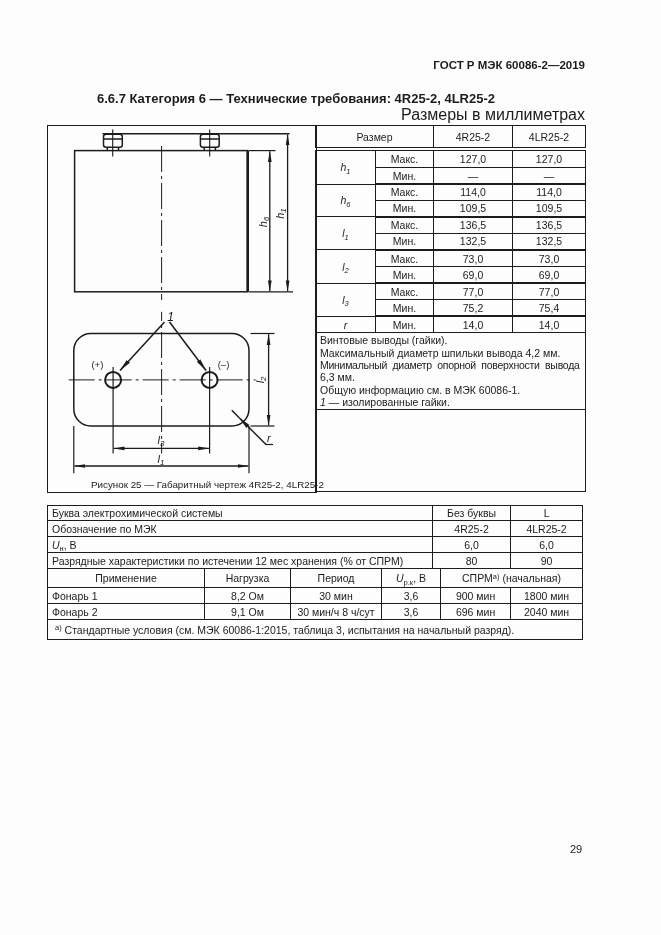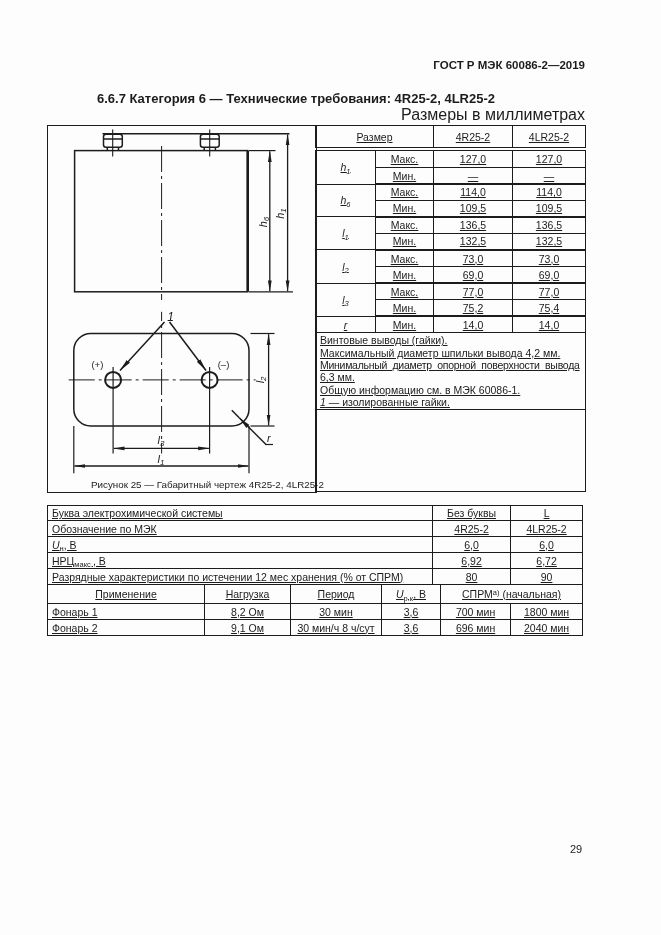--- a/index.html
+++ b/index.html
@@ -1,19 +1,19 @@
 <!DOCTYPE html>
 <html><head>
 <meta charset="utf-8">
 <style>
   html,body{margin:0;padding:0;}
   body{width:661px;height:935px;position:relative;background:#fdfdfd;
        font-family:"Liberation Sans",sans-serif;color:#1c1c1c;}
   .abs{position:absolute;}
-  table{border-collapse:collapse;table-layout:fixed;text-decoration:underline;}
+  table{border-collapse:collapse;table-layout:fixed;}
   td{border:1px solid #1c1c1c;font-size:10.5px;color:#1c1c1c;
      text-align:center;vertical-align:middle;padding:0;overflow:hidden;}
   sub{font-size:7.5px;vertical-align:baseline;position:relative;top:2.5px;}
   sup{font-size:7.5px;vertical-align:baseline;position:relative;top:-3.5px;}
   .it{font-style:italic;margin-left:36px;}
 </style>
 </head>
 <body>
 
 <div class="abs" style="left:0;top:59px;width:585px;text-align:right;font-weight:bold;font-size:11.5px;">ГОСТ Р МЭК 60086-2—2019</div>
@@ -251,59 +251,57 @@
         <td colspan="2">4R25-2</td>
         <td>4LR25-2</td>
       </tr>
 
   <tr style="height:16px;">
         <td colspan="4" class="lft"><i>U</i><sub>н</sub>, В</td>
         <td colspan="2">6,0</td>
         <td>6,0</td>
       </tr>
 
-  <tr style="height:16px;">
-        <td colspan="4" class="lft">НРЦ<sub>макс.</sub>, В</td>
-        <td colspan="2">6,92</td>
-        <td>6,72</td>
-      </tr>
 
   <tr style="height:16px;">
         <td colspan="4" class="lft">Разрядные характеристики по истечении 12 мес хранения (% от СПРМ)</td>
         <td colspan="2">80</td>
         <td>90</td>
       </tr>
 
   <tr style="height:19px;">
         <td>Применение</td>
         <td>Нагрузка</td>
         <td>Период</td>
         <td colspan="2"><i>U</i><sub>р.к</sub>, В</td>
         <td colspan="2">СПРМ<sup>а)</sup> (начальная)</td>
       </tr>
 
   <tr style="height:16px;">
         <td class="lft">Фонарь 1</td>
         <td>8,2 Ом</td>
         <td>30 мин</td>
         <td colspan="2">3,6</td>
-        <td>700 мин</td>
+        <td>900 мин</td>
         <td>1800 мин</td>
       </tr>
 
   <tr style="height:16px;">
         <td class="lft">Фонарь 2</td>
         <td>9,1 Ом</td>
         <td>30 мин/ч 8 ч/сут</td>
         <td colspan="2">3,6</td>
         <td>696 мин</td>
         <td>2040 мин</td>
       </tr>
 
 
+  <tr style="height:20px;">
+        <td colspan="7" style="text-align:left;padding-left:7px;"><sup>а)</sup> Стандартные условия (см. МЭК 60086-1:2015, таблица 3, испытания на начальный разряд).</td>
+      </tr>
 </tbody>
   </table>
 
 <div class="abs" style="left:570px;top:843px;font-size:11px;">29</div>
 
 <style>
   #t1 td.lft, #t2 td.lft{text-align:left;padding-left:4px;}
   td.dbl{border-bottom:4px double #1c1c1c;}
   tr.thin td{border-bottom-width:2px;}
 </style>

